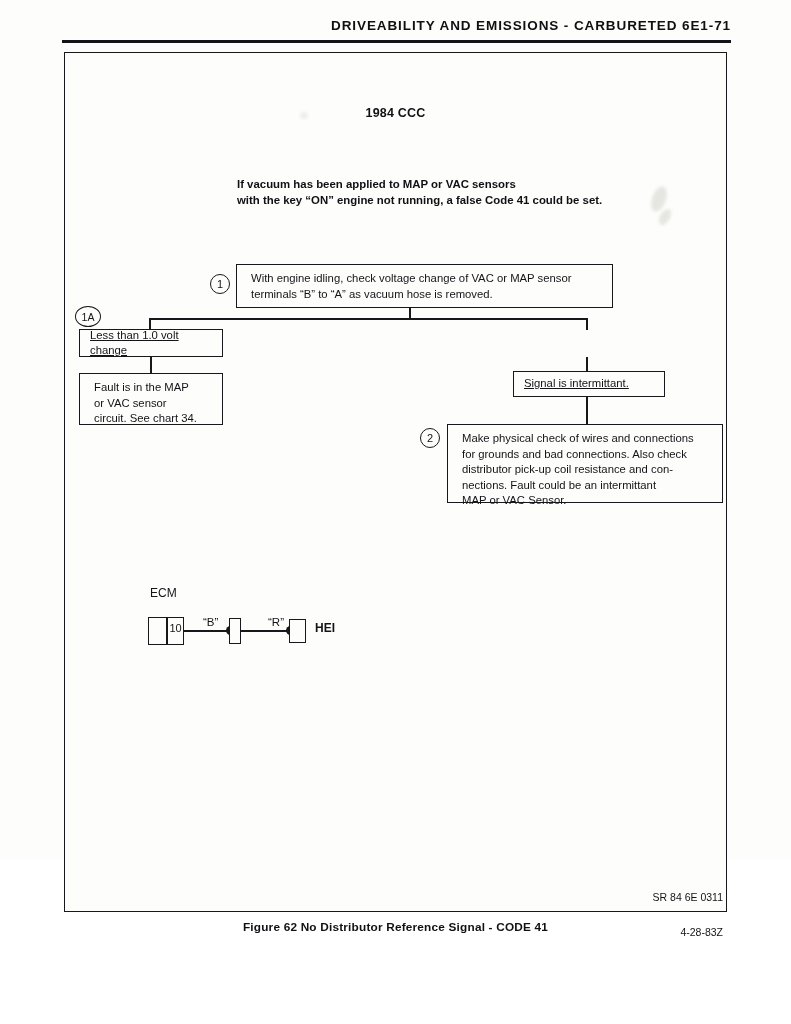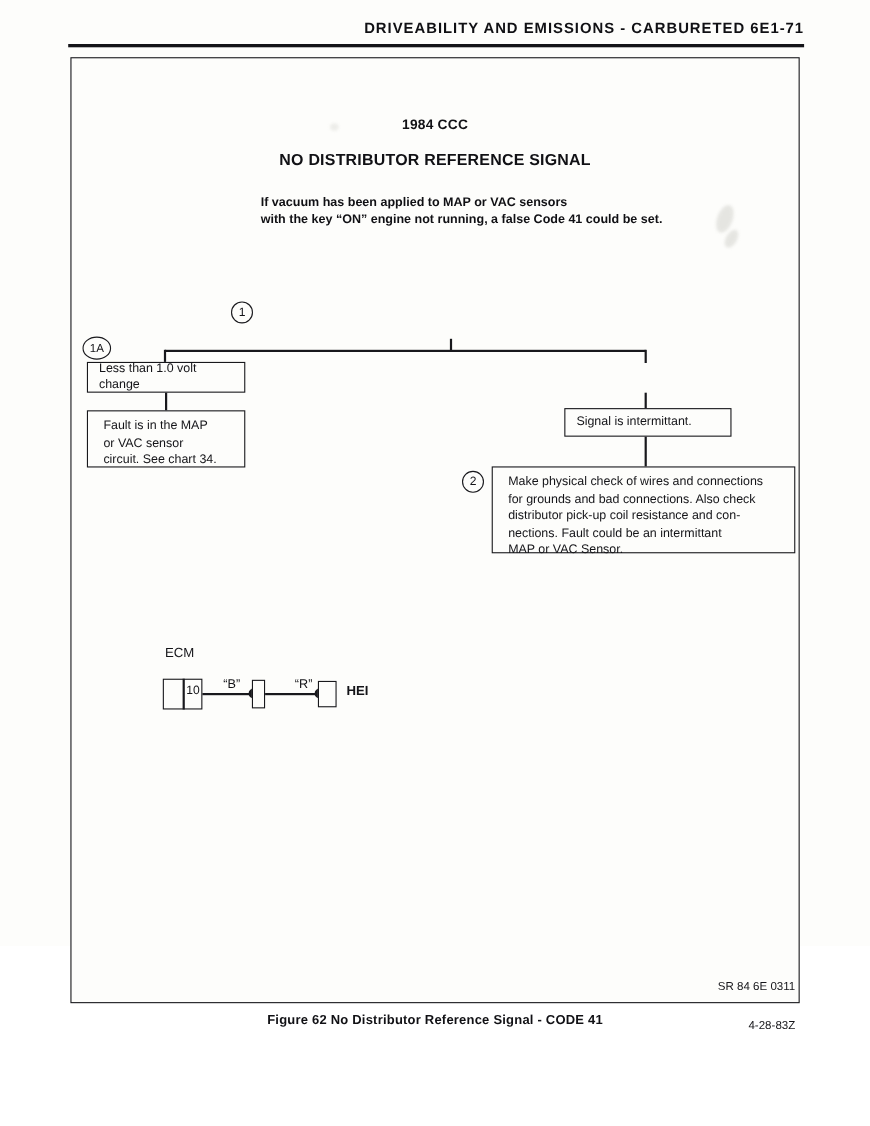--- a/index.html
+++ b/index.html
@@ -91,20 +91,21 @@
     font-size: 11.3px;
     line-height: 15.5px;
     color: #141418;
     white-space: pre-line;
   }
   .fbox.pad-a { padding: 6px 10px 6px 14px; }
   .fbox.center-line {
     display: flex;
     align-items: center;
     padding: 0 10px;
+    text-decoration: underline;
   }
 
   #box-step1 { left: 236px; top: 264px; width: 377px; height: 44px; }
   #box-less   { left: 79px;  top: 329px; width: 144px; height: 28px; }
   #box-fault  { left: 79px;  top: 373px; width: 144px; height: 52px; }
   #box-more   { left: 513px; top: 329px; width: 152px; height: 28px; }
   #box-trouble{ left: 513px; top: 371px; width: 152px; height: 26px; }
   #box-step2  { left: 447px; top: 424px; width: 276px; height: 79px; }
 
   
@@ -226,26 +227,27 @@
   <div class="header-title">DRIVEABILITY  AND  EMISSIONS  -  CARBURETED  6E1-71</div>
   <div class="header-rule"></div>
 
   <div class="frame"></div>
 
   <div class="smudge" id="smudge-1"></div>
   <div class="smudge" id="smudge-2"></div>
   <div class="smudge" id="smudge-3"></div>
 
   <div class="doc-title t1">1984 CCC</div>
-  <div class="doc-title t3">NO DISTRIBUTOR REFERENCE SIGNAL</div>
 
   <div class="note">If vacuum has been applied to MAP or VAC sensors
 with the key “ON” engine not running, a false Code 41 could be set.</div>
 
   <div class="circle" id="circle-1">1</div>
+  <div class="fbox pad-a" id="box-step1">With engine idling, check voltage change of VAC or MAP sensor
+terminals “B” to “A” as vacuum hose is removed.</div>
 
   <div class="line v" id="conn-step1-down"></div>
   <div class="line h" id="conn-split"></div>
   <div class="line v" id="conn-left-down"></div>
   <div class="line v" id="conn-right-down"></div>
 
   <div class="circle" id="circle-1a">1A</div>
   <div class="fbox center-line" id="box-less">Less than 1.0 volt change</div>
   <div class="line v" id="conn-less-fault"></div>
   <div class="fbox pad-a" id="box-fault">Fault is in the MAP

